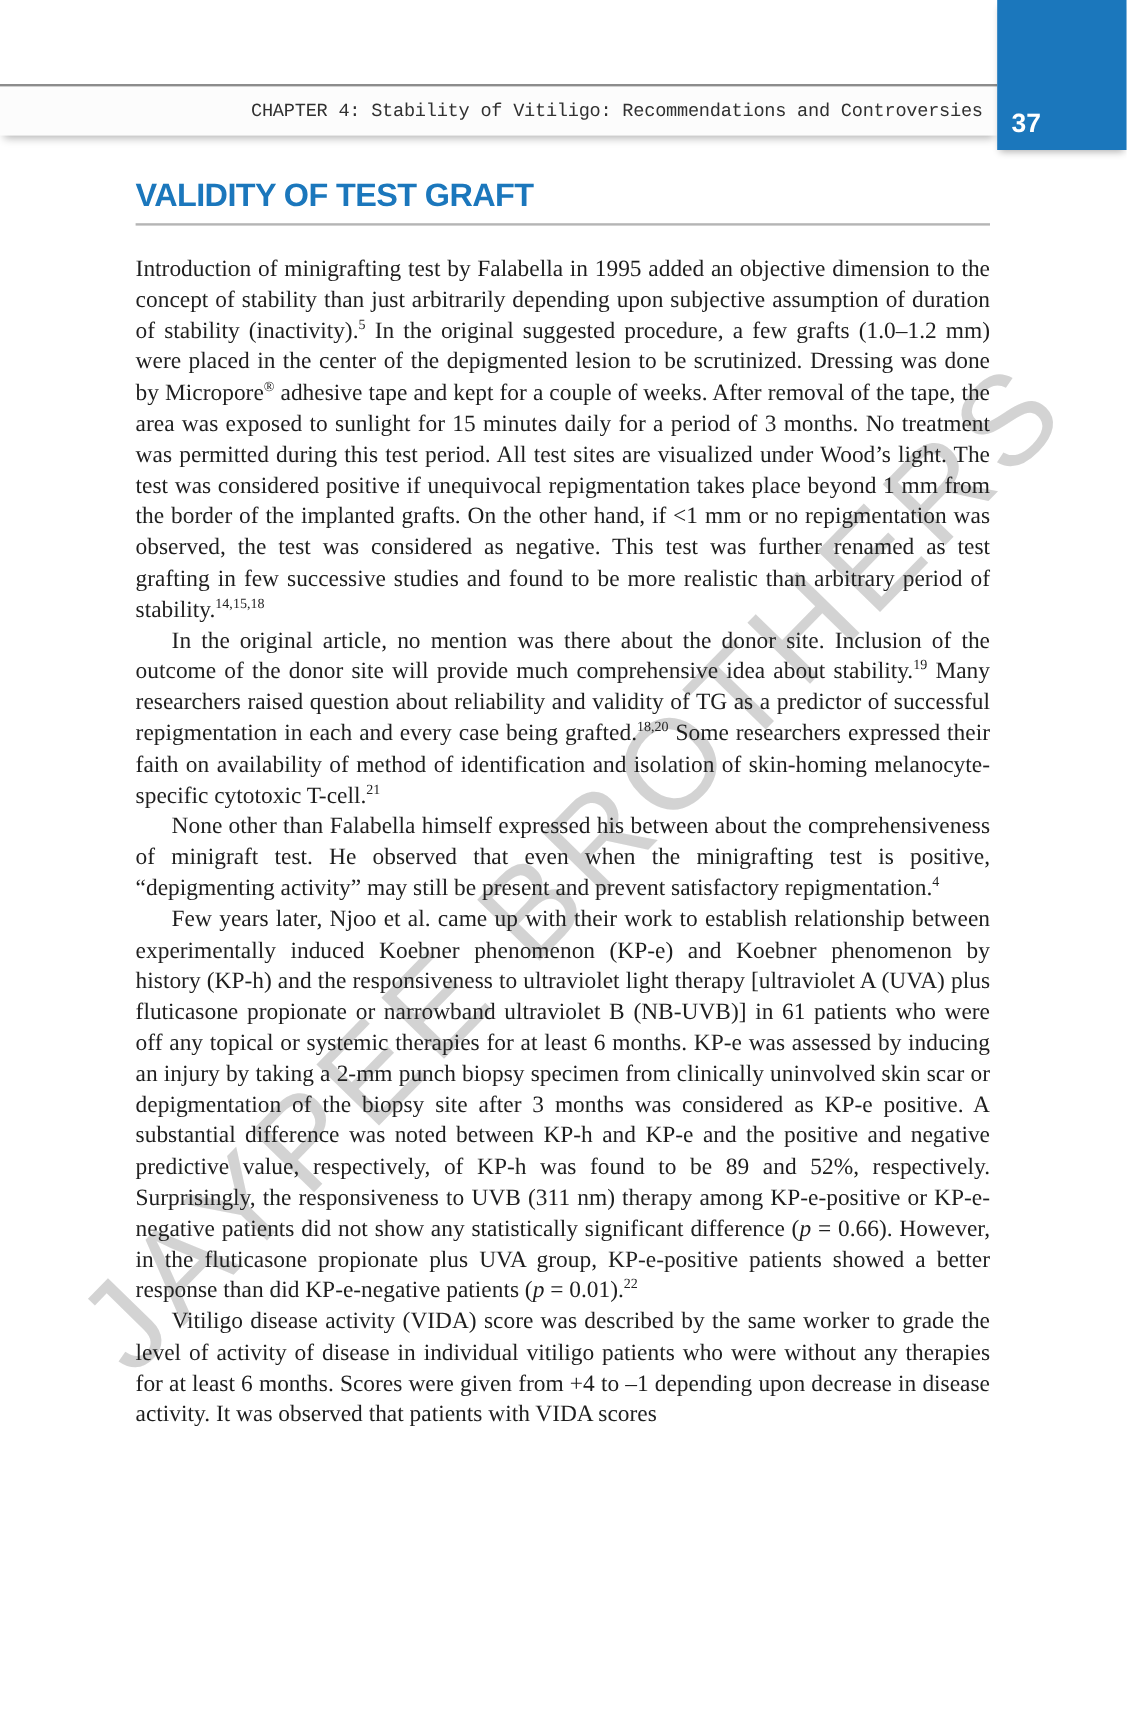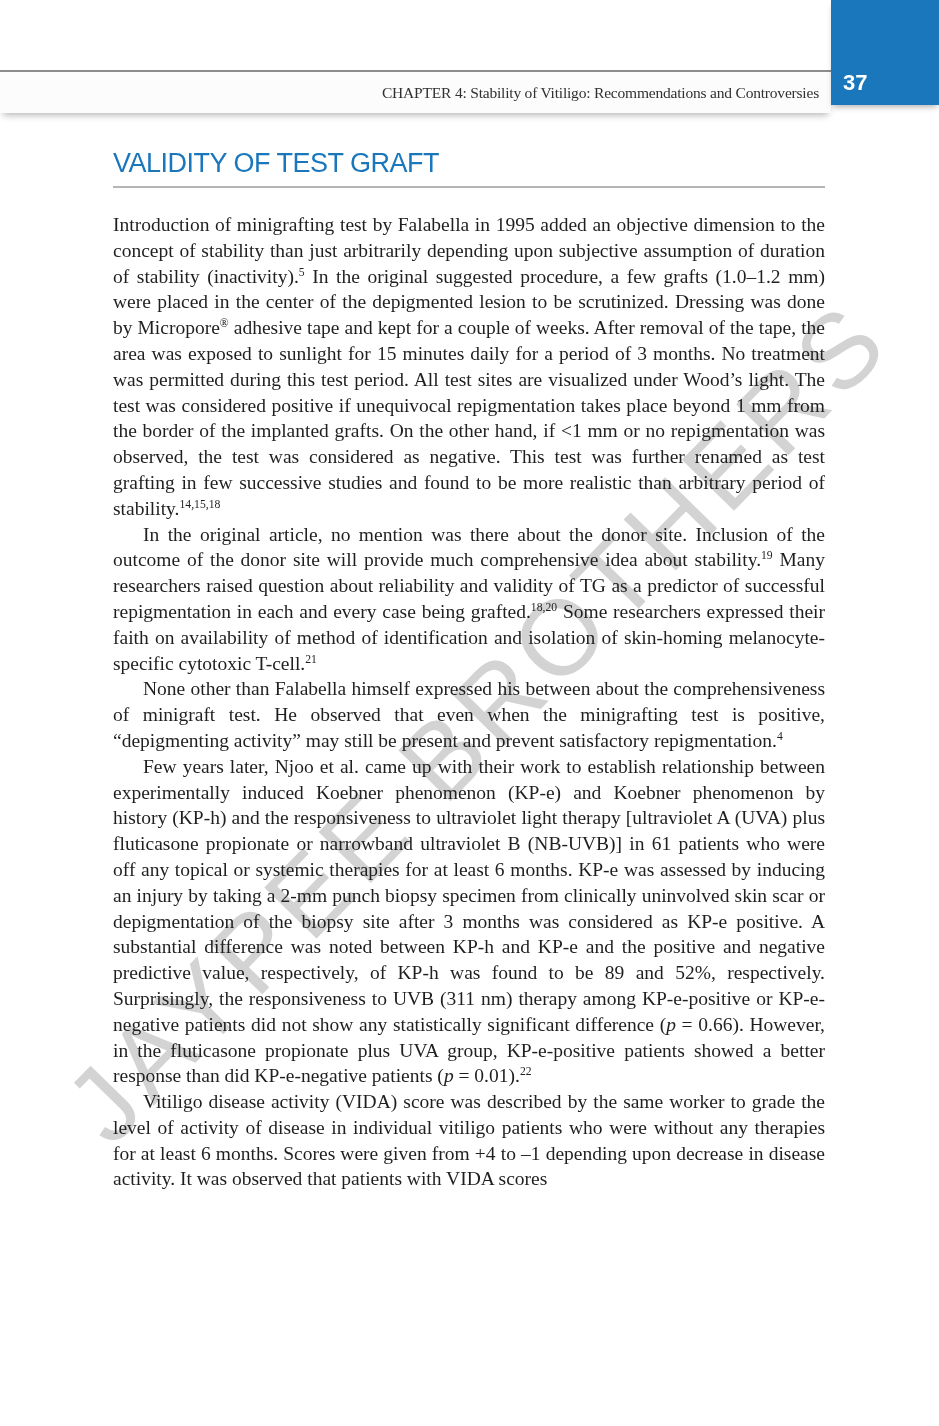--- a/index.html
+++ b/index.html
@@ -40,33 +40,33 @@
     border-top: 2px solid #8c8c8c;
     box-shadow: 0 5px 7px -3px rgba(0,0,0,0.30);
     display: flex;
     align-items: center;
     justify-content: flex-end;
     padding-right: 12px;
     box-sizing: border-box;
     z-index: 2;
   }
   .header-text {
-    font-family: Liberation Serif, serif;
+    font-family: Liberation Mono, monospace;
     font-size: 15.5px;
     letter-spacing: -0.2px;
     color: var(--header-text, #303030);
   }
 
   
   .page-number-box {
     position: absolute;
     top: 0;
     right: 0;
     width: 108px;
-    height: 105px;
+    height: 125px;
     background: var(--accent-blue, #1b77bc);
     box-shadow: 0 4px 6px -2px rgba(0,0,0,0.30);
     z-index: 3;
   }
   .page-number {
     position: absolute;
     left: 12px;
     bottom: 9px;
     color: #ffffff;
     font-family: "Liberation Sans", sans-serif;
@@ -78,21 +78,21 @@
   .content {
     position: absolute;
     left: 113px;
     top: 146px;
     width: 712px;
     z-index: 1;
   }
   .section-heading {
     margin: 0;
     font-family: "Liberation Sans", sans-serif;
-    font-weight: normal;
+    font-weight: bold;
     font-size: 27px;
     line-height: 34px;
     letter-spacing: -0.5px;
     color: var(--accent-blue, #1b77bc);
     padding-bottom: 6px;
     border-bottom: 2px solid #b5b5b5;
   }
   .body-text {
     margin-top: 24px;
     font-size: 19.5px;

